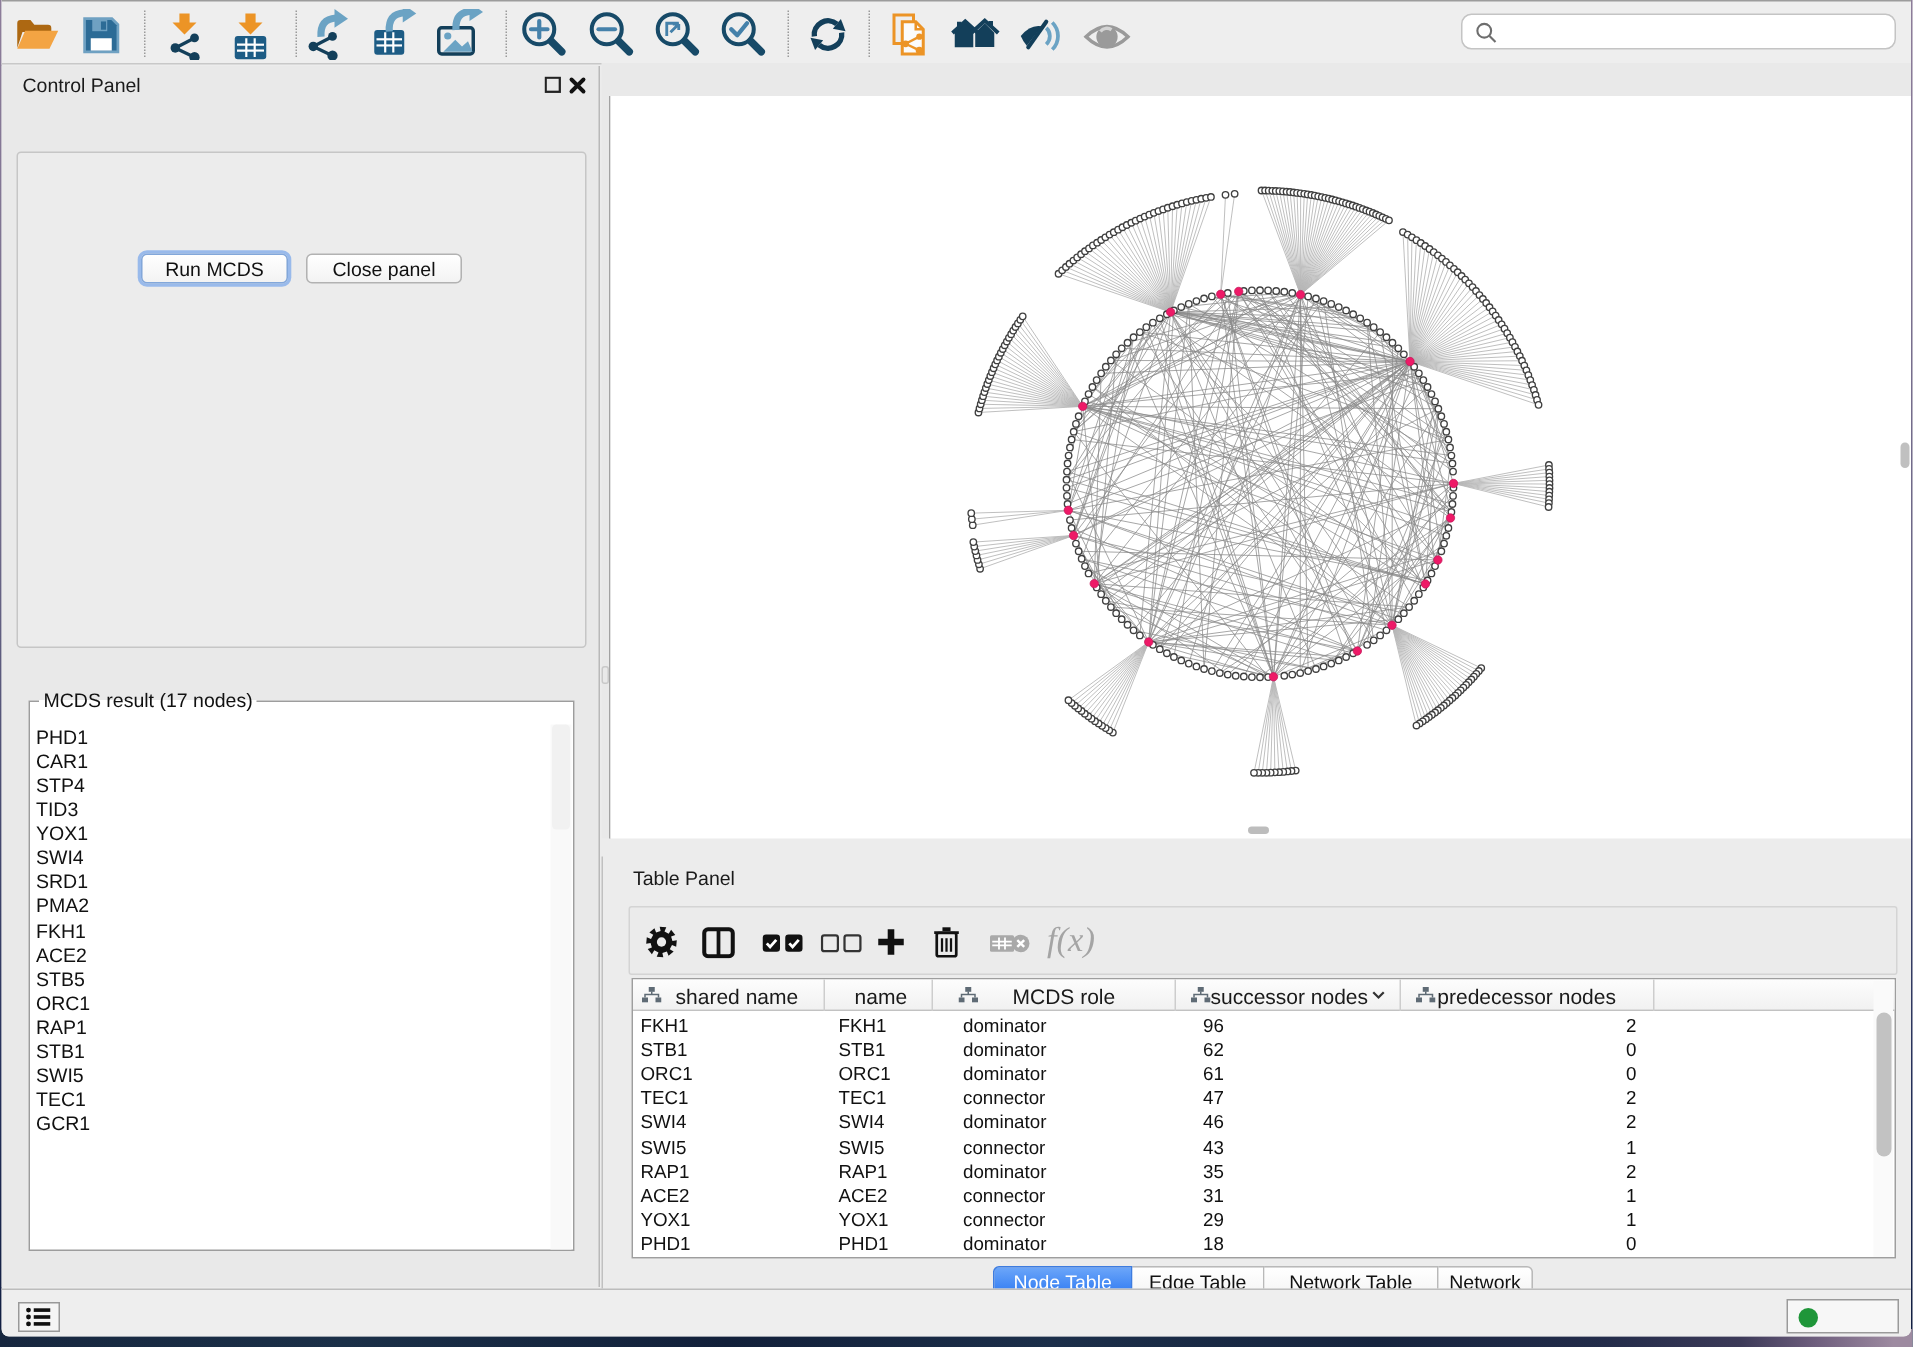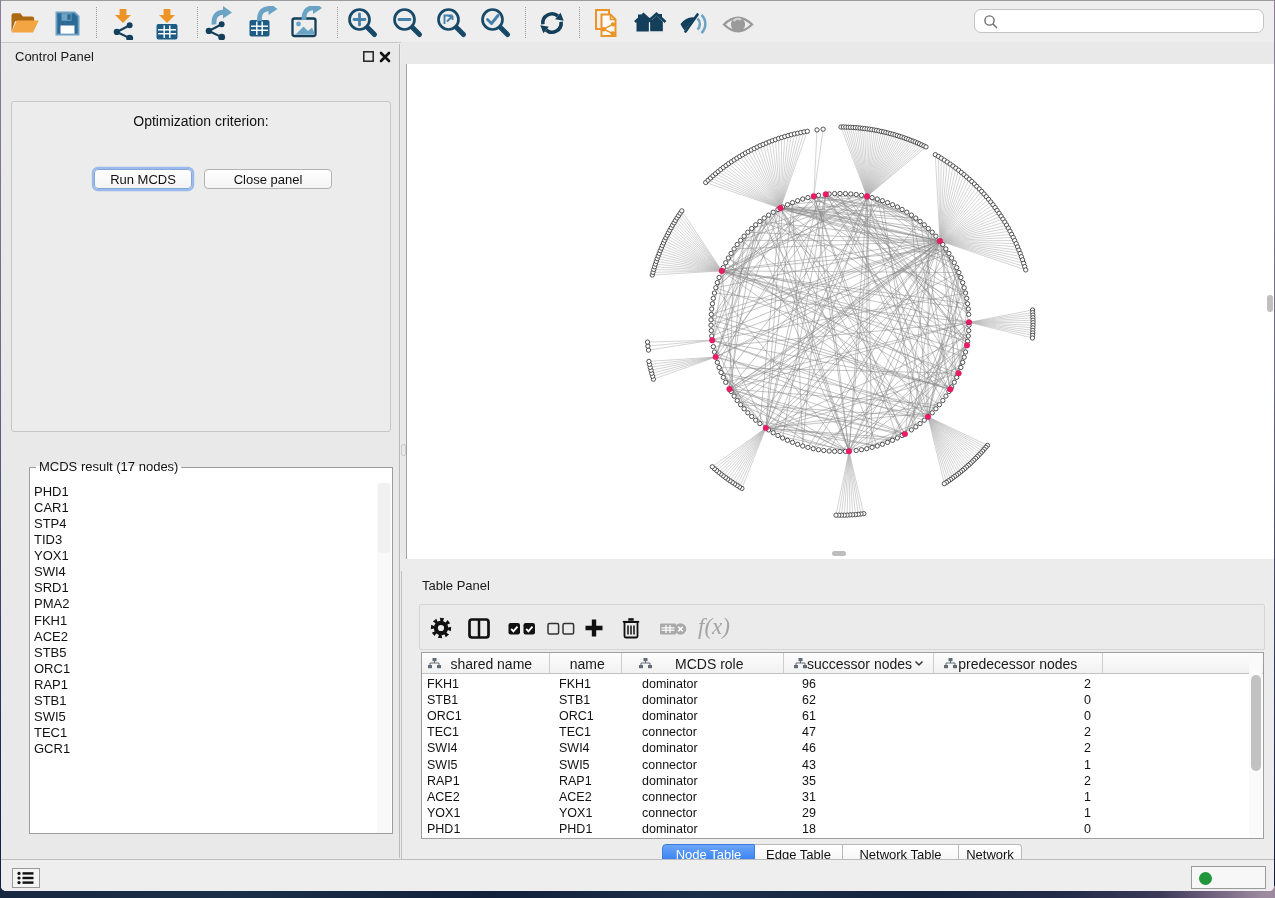--- a/index.html
+++ b/index.html
@@ -22,23 +22,23 @@
 .seg.first { border-left:1px solid #b9b9b9; border-radius:4px 0 0 4px; }
 .seg.last { border-radius:0 4px 4px 0; }
 .seg.sel { background:linear-gradient(#6ca6f9,#2c78f2); color:#fff; border-color:#3d7ce0; }
 #cp-pane { position:absolute; left:10px; top:57px; width:380px; height:331px; background:#ececec; border:1px solid #c6c6c6; border-radius:3px; }
 #opt-label { position:absolute; left:0; top:11px; width:100%; text-align:center; font-size:14px; color:#111; }
 #dropdown { position:absolute; left:34px; top:35px; width:311px; height:19px; background:#fff; border:1px solid #b2b2b2; border-radius:4px; font-size:14px; color:#111; text-align:left; padding-left:11px; line-height:17px; }
 #dd-btn { position:absolute; right:-1px; top:-1px; width:15.5px; height:19px; background:linear-gradient(#6baafb,#2a76f4); border-radius:0 4px 4px 0; }
 #dd-btn svg { position:absolute; left:2px; top:2.5px; }
 .btn { position:absolute; top:67px; height:20px; background:linear-gradient(#ffffff,#f3f3f3); border:1px solid #b2b2b2; border-radius:4px; font-size:13px; color:#111; text-align:center; padding-top:2px; }
 #btn-run { left:82px; width:98px; box-shadow:0 0 0 2.2px rgba(125,170,235,0.75); border-color:#82a7da; }
-#btn-close { left:192px; width:128px; }
+#btn-close { left:192px; width:104px; }
 
-#rbox { position:absolute; left:28px; top:423px; width:364px; height:367px; background:#fff; border:1px solid #9d9d9d; }
+#rbox { position:absolute; left:18px; top:423px; width:364px; height:367px; background:#fff; border:1px solid #9d9d9d; }
 #rlabel { position:absolute; left:6px; top:-9px; font-size:13px; color:#111; padding:0 3px; background:linear-gradient(#e9e9e9 50%, #ffffff 50%); }
 #rlist { position:absolute; left:4px; top:16px; font-size:13px; color:#111; line-height:16.06px; }
 #rscroll { position:absolute; right:1px; top:15px; width:14px; height:350px; background:#f9f9f9; }
 #rthumb { position:absolute; right:1px; top:0px; width:12px; height:70px; background:#f1f1f1; border-radius:3px; }
 
 #netpanel { position:absolute; left:400px; top:42px; width:873px; height:517px; background:#e9e9e9; }
 #net-title { position:absolute; left:4px; top:0; width:869px; height:22px; background:linear-gradient(#f5f5f5,#d8d8d8); border-bottom:1px solid #a5a5a5; border-left:1px solid #a9a9a9; }
 #net-title .tl { position:absolute; top:4.5px; width:13px; height:13px; border-radius:50%; }
 #net-name { position:absolute; left:0; top:4px; width:1008px; text-align:center; font-size:13px; color:#222; }
 #netcanvas { position:absolute; left:6px; top:22px; width:867px; height:495px; background:#fff; }
@@ -204,21 +204,20 @@
 
   <div id="cpanel">
     <div id="cp-title">Control Panel</div>
     <svg class="wicon" style="left:362px" width="11" height="11" viewBox="0 0 11 11">
         <rect x="0.8" y="0.8" width="9.4" height="9.4" fill="none" stroke="#222" stroke-width="1.5"></rect>
       </svg>
     <svg class="wicon" style="left:378px" width="12" height="12" viewBox="0 0 12 12">
         <path d="M2 2 L10 10 M10 2 L2 10" stroke="#111" stroke-width="2.6" stroke-linecap="round"></path>
       </svg>
     <div id="cp-pane">
-      <div id="opt-label">Optimization criterion:</div>
       <div class="btn" id="btn-run">Run MCDS</div>
       <div class="btn" id="btn-close">Close panel</div>
     </div>
     <div id="rbox">
       <div id="rlabel">MCDS result (17 nodes)</div>
       <div id="rlist">PHD1<br>CAR1<br>STP4<br>TID3<br>YOX1<br>SWI4<br>SRD1<br>PMA2<br>FKH1<br>ACE2<br>STB5<br>ORC1<br>RAP1<br>STB1<br>SWI5<br>TEC1<br>GCR1</div>
       <div id="rscroll">
           <div id="rthumb"></div>
         </div>
     </div>

